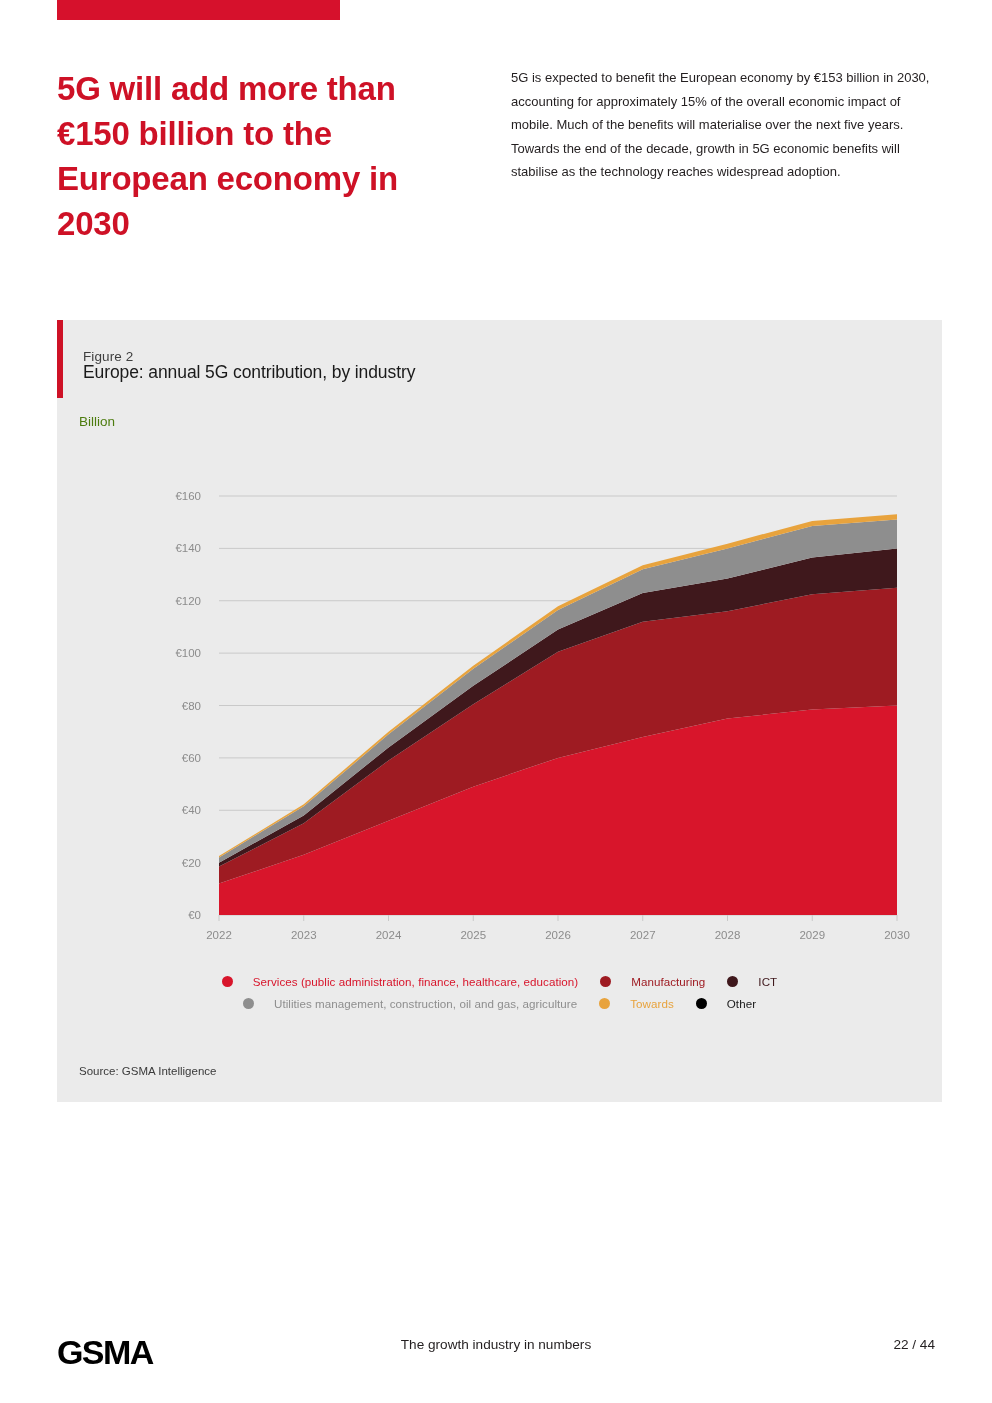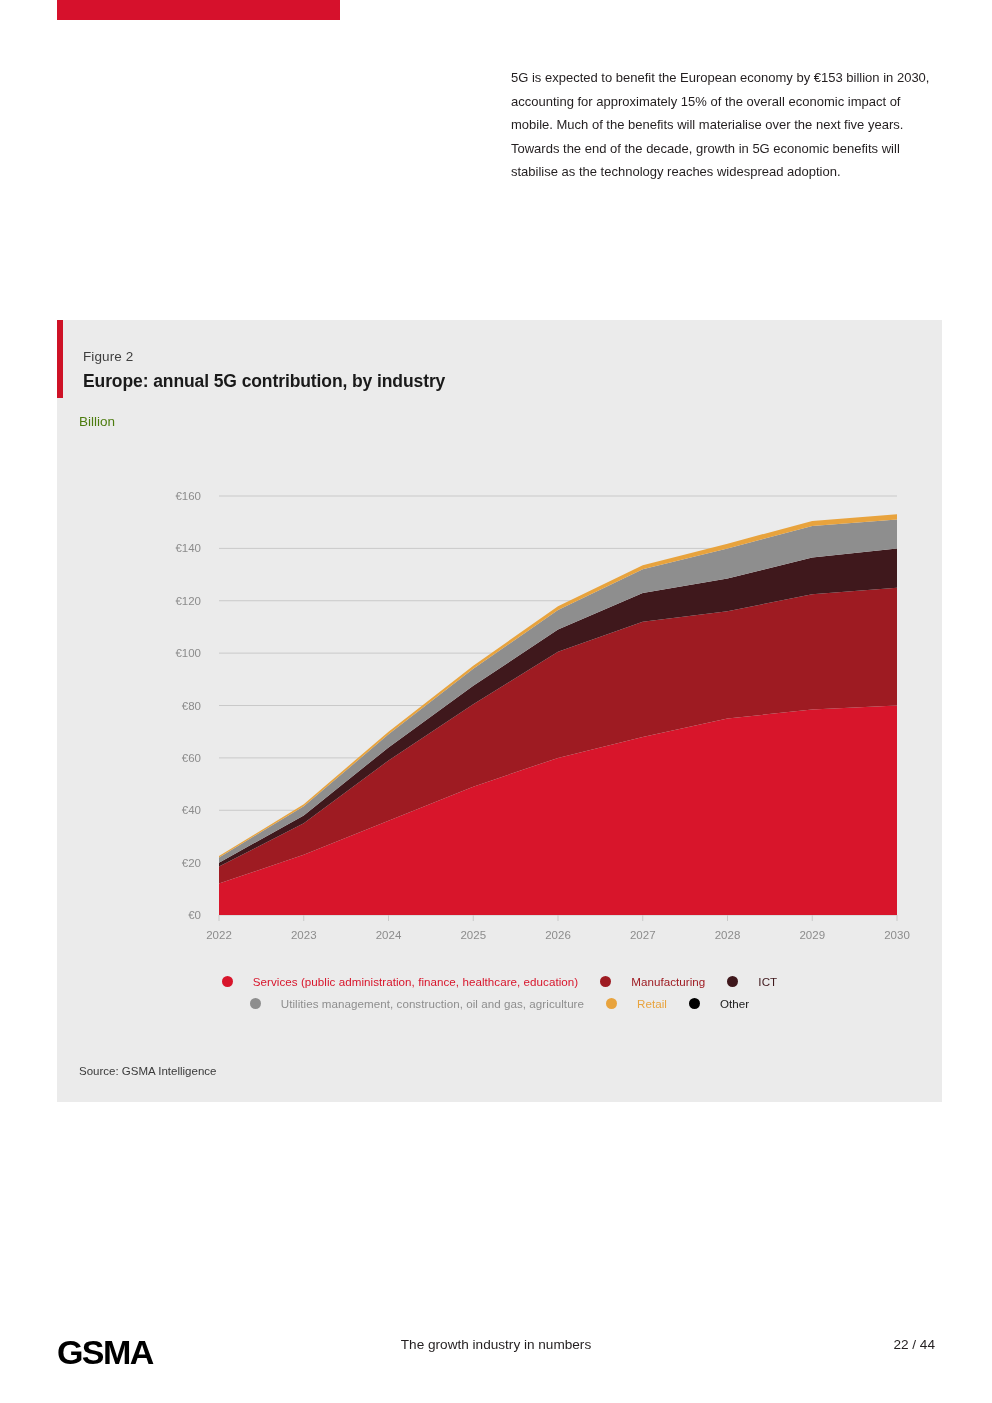--- a/index.html
+++ b/index.html
@@ -39,22 +39,22 @@
   }
   .figure-accent {
     position: absolute; left: 0; top: 0; width: 6px; height: 78px;
     background: #CE1126;
   }
   .figure-number {
     position: absolute; left: 26px; top: 29px;
     font-size: 13.5px; color: #3F3F3F; letter-spacing: 0.1px;
   }
   .figure-title {
-    position: absolute; left: 26px; top: 51px;
-    font-size: 17.5px; font-weight: bold; color: #1A1A1A; letter-spacing: -0.1px;
+    position: absolute; left: 26px; top: 42px;
+    font-size: 17.5px; font-weight: normal; color: #1A1A1A; letter-spacing: -0.1px;
   }
   .figure-units {
     position: absolute; left: 22px; top: 94px;
     font-size: 13.5px; color: #4d7c0f;
   }
 
   
   .chart-wrap { position: absolute; left: 0; top: 140px; width: 885px; height: 510px; }
   .chart-svg { display: block; }
 
@@ -92,20 +92,21 @@
 
   .axis-text { font-family: "Liberation Sans", sans-serif; font-size: 11.5px; fill: #8C8C8C; }
 </style>
 </head>
 <body>
 
 <div class="page">
 
   <div class="top-rule"></div>
 
+  <h1 class="headline">5G will add more than €150 billion to the European economy in 2030</h1>
 
   <p class="intro">5G is expected to benefit the European economy by €153 billion in 2030, accounting for approximately 15% of the overall economic impact of mobile. Much of the benefits will materialise over the next five years. Towards the end of the decade, growth in 5G economic benefits will stabilise as the technology reaches widespread adoption.</p>
 
   <div class="figure-panel">
     <div class="figure-accent"></div>
     <div class="figure-number">Figure 2</div>
     <div class="figure-title">Europe: annual 5G contribution, by industry</div>
     <div class="figure-units">Billion</div>
 
     <div class="chart-wrap">
@@ -170,21 +171,21 @@
             <span class="legend-label" style="color: rgb(63, 24, 28);">ICT</span>
           </div>
         </div>
         <div class="legend-row">
           <div class="legend-item">
             <span class="legend-dot" style="background: rgb(142, 142, 142);"></span>
             <span class="legend-label" style="color: rgb(142, 142, 142); text-align: center;">Utilities management, construction, oil and gas, agriculture</span>
           </div>
           <div class="legend-item">
             <span class="legend-dot" style="background: rgb(232, 163, 61);"></span>
-            <span class="legend-label" style="color: rgb(232, 163, 61);">Retail</span>
+            <span class="legend-label" style="color: rgb(232, 163, 61);">Towards</span>
           </div>
           <div class="legend-item">
             <span class="legend-dot" style="background: rgb(0, 0, 0);"></span>
             <span class="legend-label" style="color: rgb(26, 26, 26);">Other</span>
           </div>
         </div>
       </div>
 
     <div class="source">Source: GSMA Intelligence</div>
   </div>

